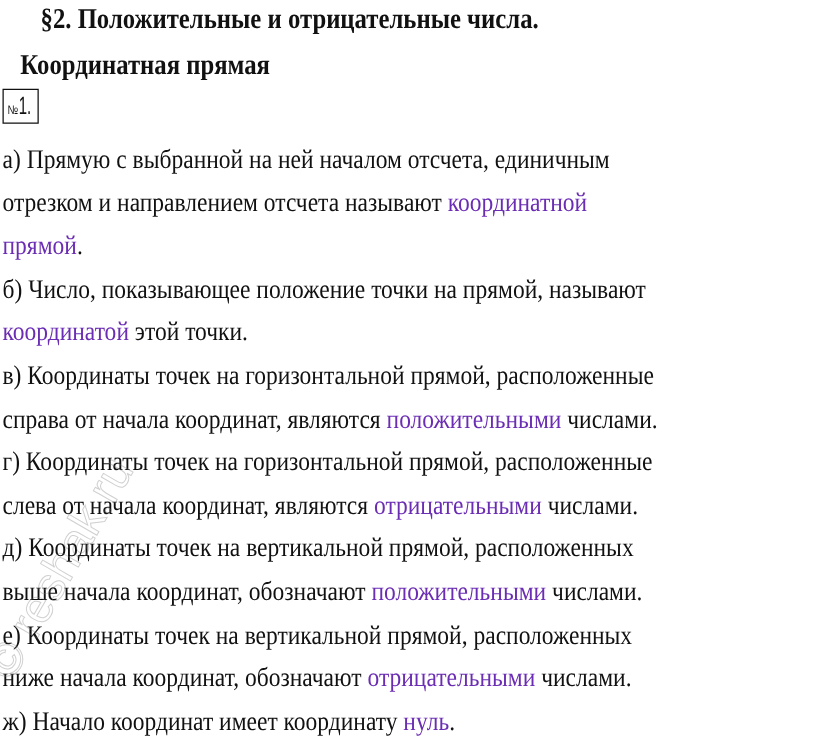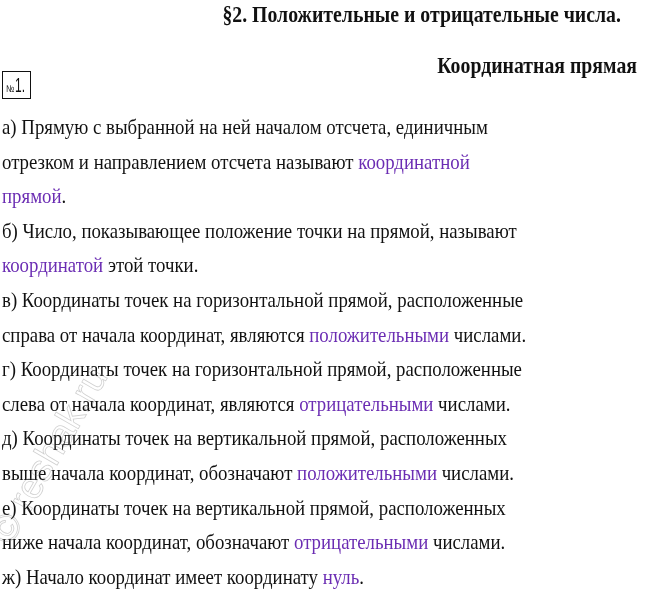--- a/index.html
+++ b/index.html
@@ -12,33 +12,33 @@
       height: 593px;
       position: relative;
       overflow: hidden;
       font-family: "Liberation Serif", "DejaVu Serif", serif;
       color: #111111;
     }
     .title {
       position: absolute;
       left: 0;
       width: 653px;
-      text-align: right;
+      text-align: left;
       font-weight: bold;
       font-size: 23px;
       line-height: 26px;
       white-space: nowrap;
     }
     .title-inner {
       display: inline-block;
       transform: scaleX(0.86);
       transform-origin: center center;
     }
     #title1 { top: 2px; }
-    #title2 { top: 53px; }
+    #title2 { top: 39px; }
 
     .num-box {
       position: absolute;
       left: 2px;
       top: 71px;
       width: 29px;
       height: 28px;
       border: 1.5px solid #111;
       box-sizing: border-box;
       font-family: "Liberation Sans", "DejaVu Sans", sans-serif;

